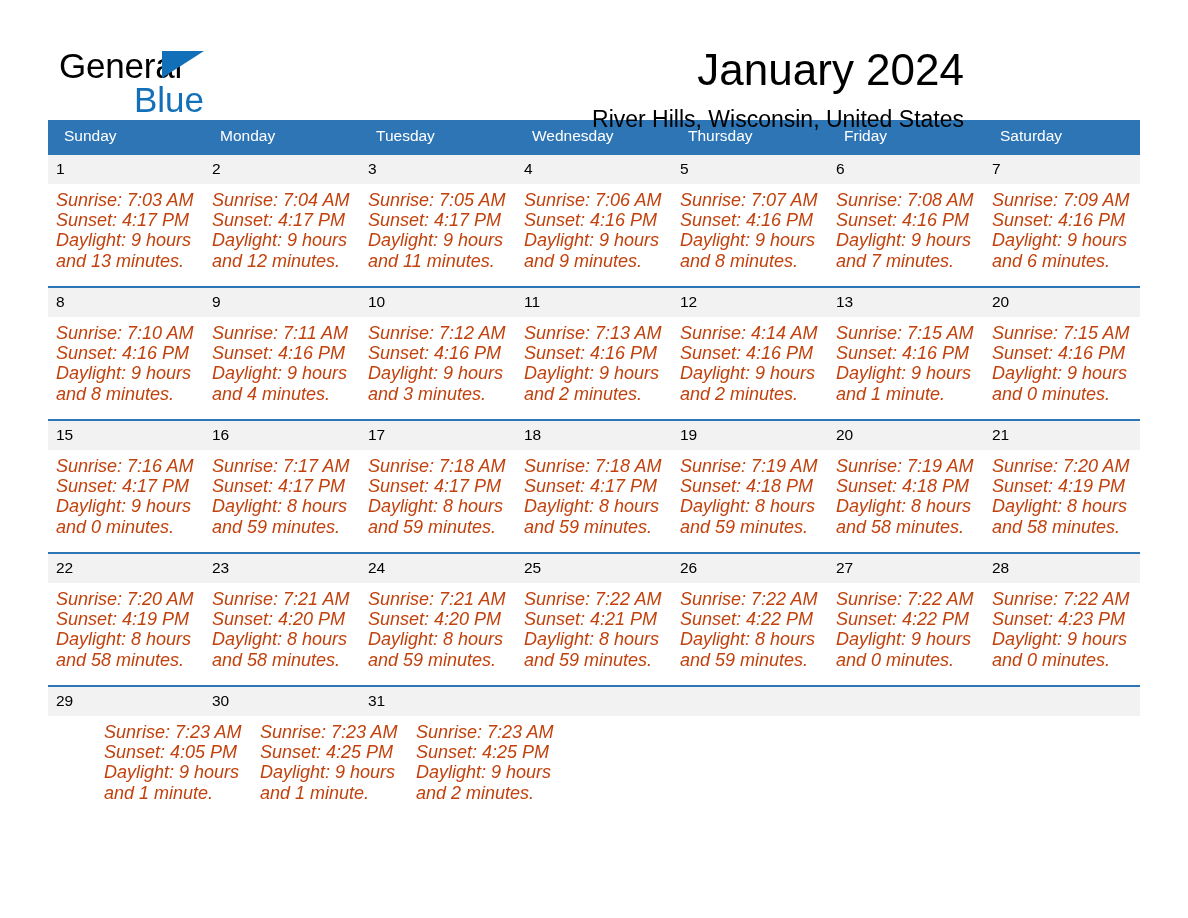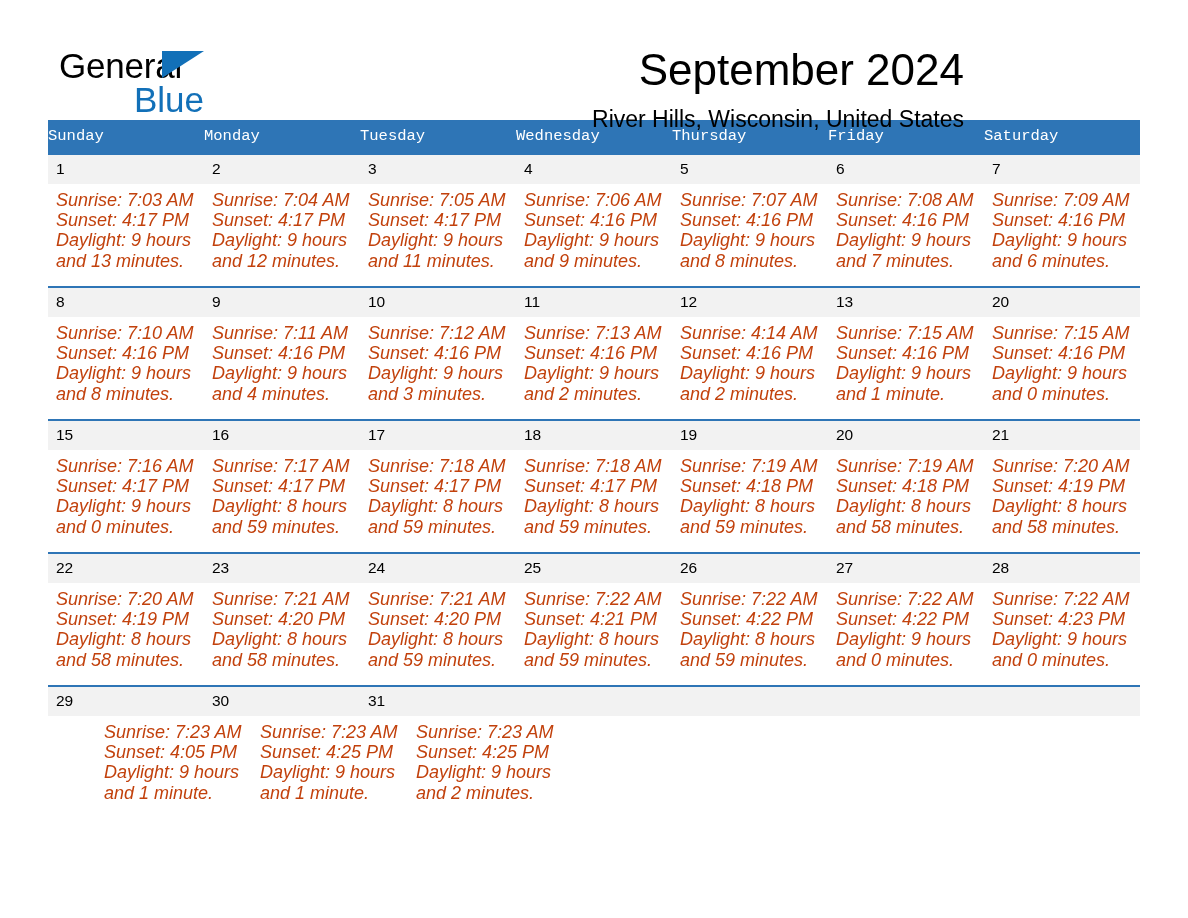--- a/index.html
+++ b/index.html
@@ -88,23 +88,22 @@
     border-collapse: collapse;
     table-layout: fixed;
     margin-top: 10px;
   }
   .calendar th {
     background: #2e75b6;
     color: #ffffff;
     font-weight: normal;
     font-size: 15.5px;
     text-align: left;
-    padding: 7px 0 8px 0;
+    padding: 7px 0 8px 16px;
     height: 17px;
-    font-family: Liberation Mono, monospace;
   }
   .calendar td {
     vertical-align: top;
     padding: 0;
     width: 156px;
   }
   .week-row > td {
     border-top: 2px solid #2e75b6;
   }
   .daynum {
@@ -142,21 +141,21 @@
 
 <div class="page">
 
   <div class="header">
     <div class="logo">
       <span class="logo-row1">General</span>
       <span class="logo-tri"></span>
       <span class="logo-row2">Blue</span>
     </div>
     <div class="title-block">
-      <h1 class="month-title">September 2024</h1>
+      <h1 class="month-title">January 2024</h1>
       <h2 class="location">River Hills, Wisconsin, United States</h2>
     </div>
   </div>
 
   <table class="calendar">
     <thead>
       <tr>
         <th>Sunday</th>
         <th>Monday</th>
         <th>Tuesday</th>

